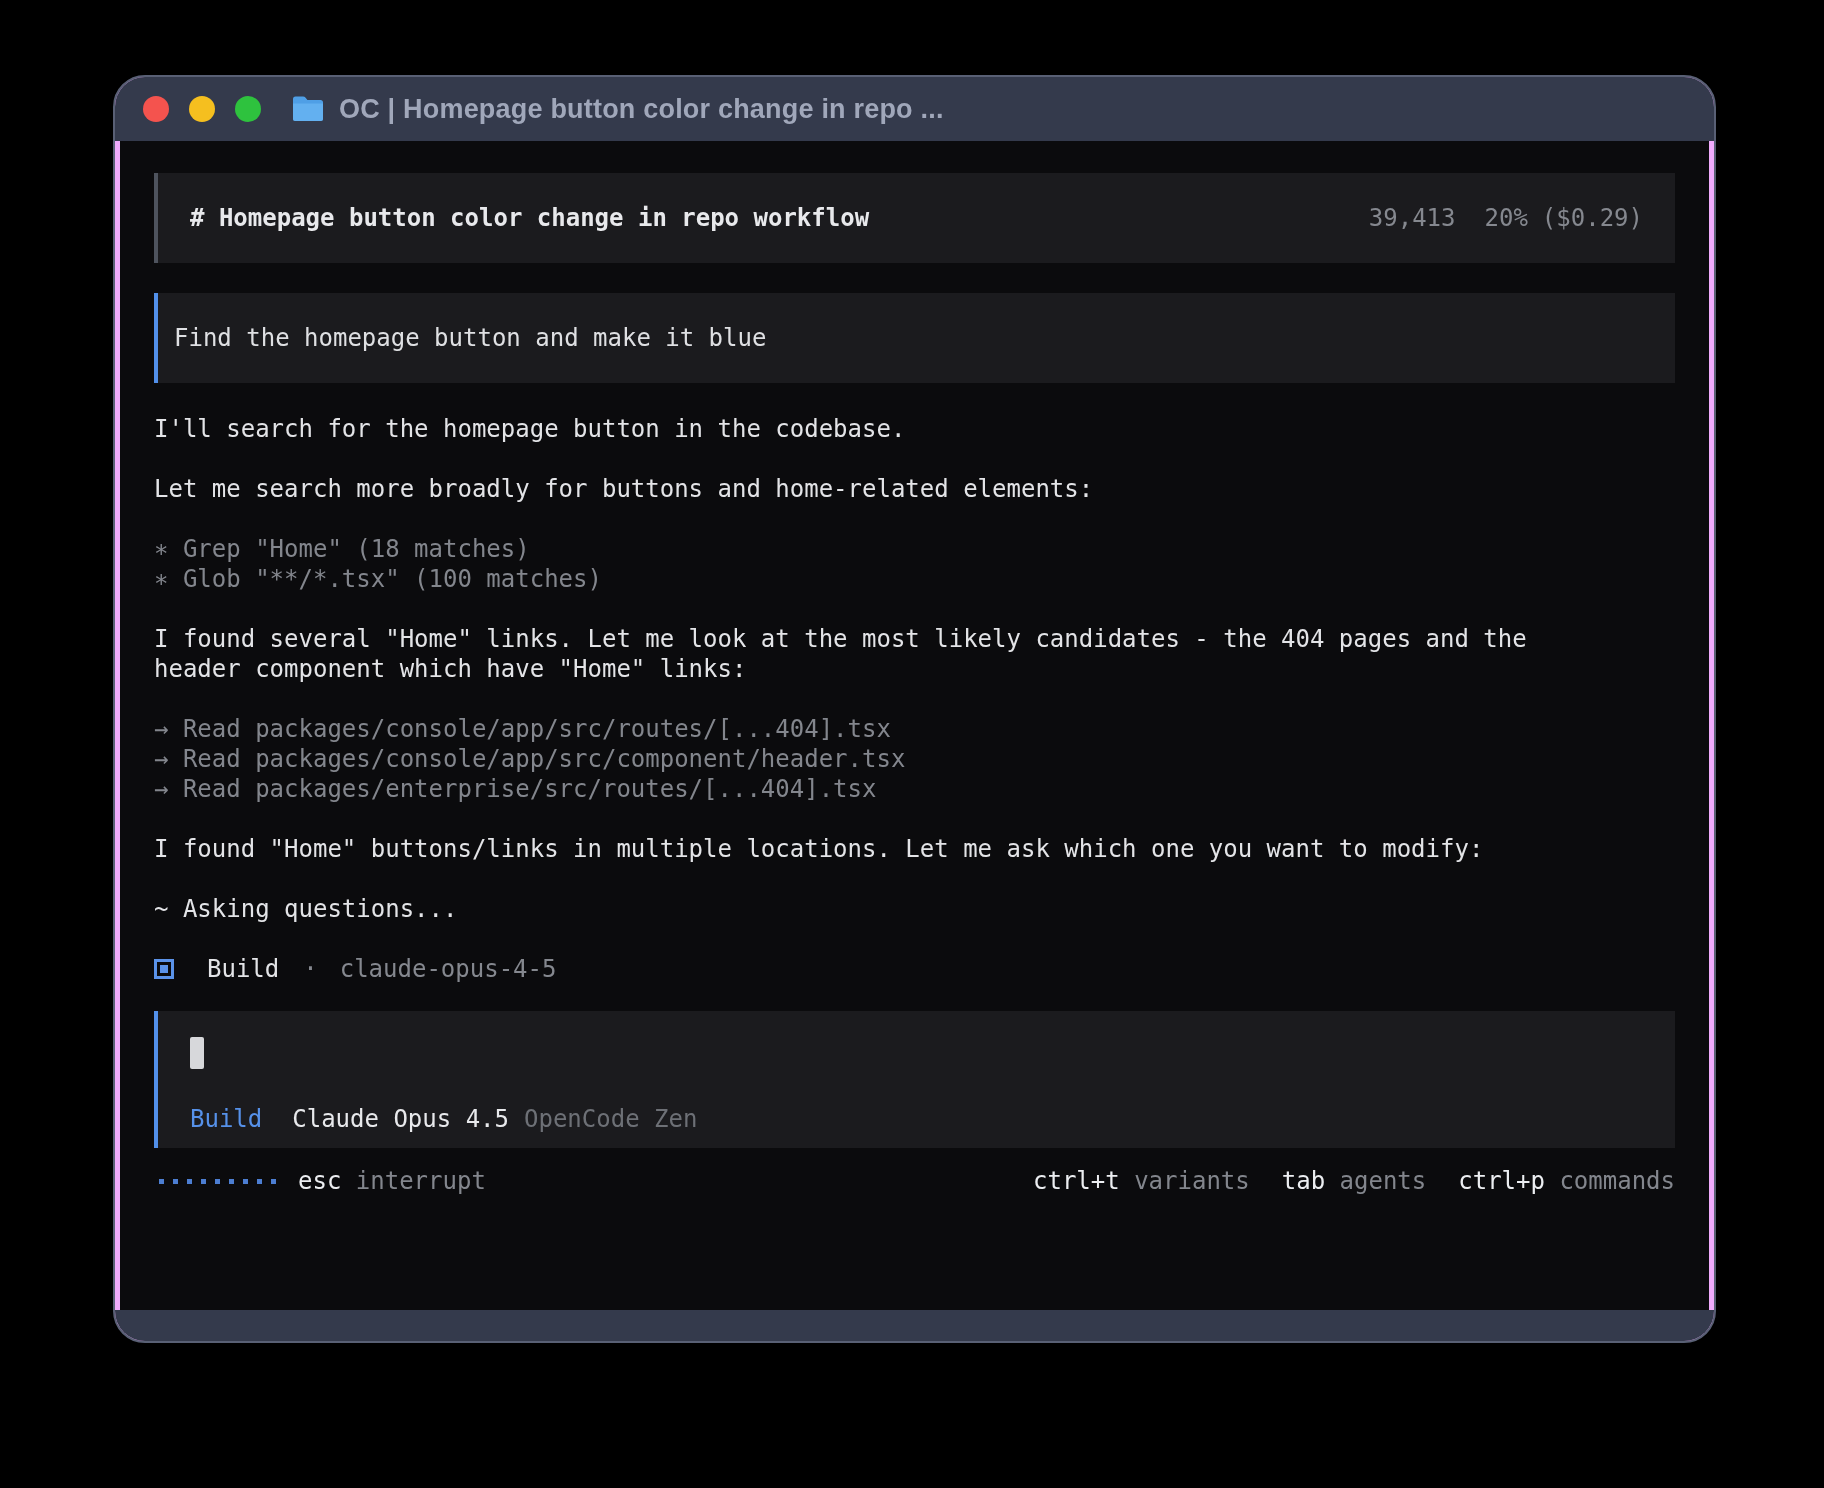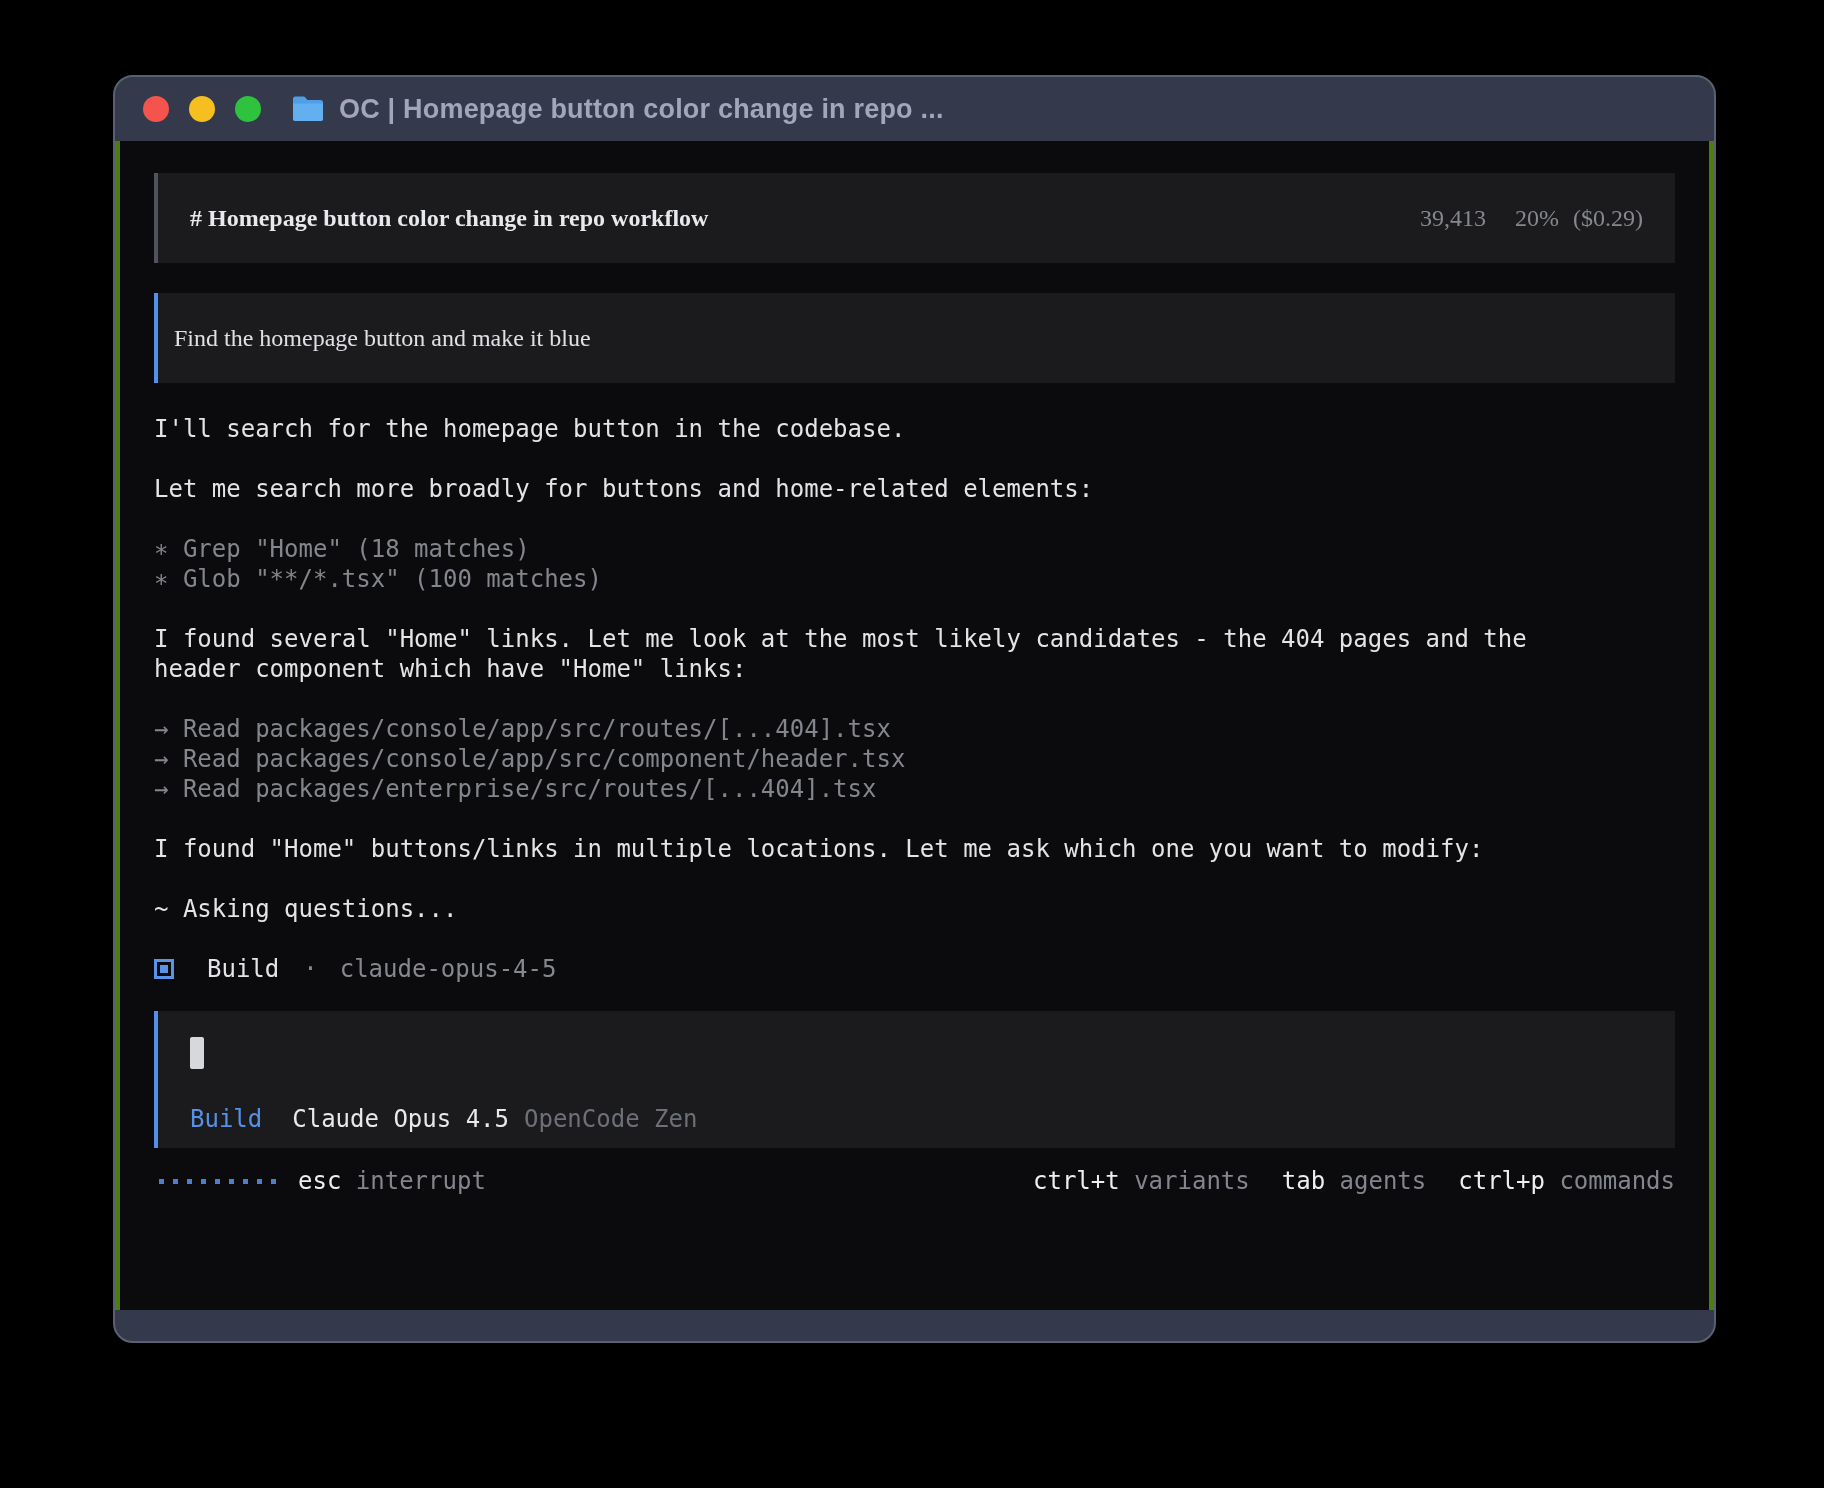--- a/index.html
+++ b/index.html
@@ -1,22 +1,22 @@
 <!DOCTYPE html>
 <html><head>
 <meta charset="utf-8">
 <style>
   * { margin:0; padding:0; box-sizing:border-box; }
   html,body { width:1824px; height:1488px; background:#000; overflow:hidden;
     font-family:"DejaVu Sans Mono","Liberation Mono",monospace; }
 
   .window {
     position:absolute; left:113px; top:75px; width:1603px; height:1268px;
-    background:#4d7c0f; border:2px solid #5a novan6073; border:2px solid #596075;
-    border-radius:20px; overflow:hidden;
+    background:#f0abfc; border:2px solid #5a novan6073; border:2px solid #596075;
+    border-radius:32px; overflow:hidden;
   }
 
   
   .titlebar {
     height:64px; display:flex; align-items:center; padding-left:28px;
     background:#343a4c;
   }
   .traffic { display:flex; gap:20px; align-items:center; }
   .tl { width:26px; height:26px; border-radius:50%; display:inline-block; }
   .tl.red    { background:#f4534e; }
@@ -28,21 +28,21 @@
     font-weight:bold; font-size:27px; color:#a0a7ba; letter-spacing:0.2px;
   }
 
   
   .content {
     position:relative; margin:0 5px; height:1169px; background:#0b0b0d;
     padding:32px 34px 0 34px; font-size:24px; color:#e3e4e7;
   }
 
   .panel { background:#1b1b1e; height:90px; display:flex; align-items:center;
-    padding:0 32px;font-family:Liberation Serif, serif; }
+    padding:0 32px; }
   .panel.gray-edge { border-left:4px solid #4e535d; }
   .panel.blue-edge { border-left:4px solid #5290ea;padding-left:16px; }
 
   .header-panel { justify-content:space-between; margin-bottom:30px; }
   .header-title { font-weight:bold; color:#e8e9ec; white-space:pre; }
   .header-meta  { color:#85888f; white-space:pre; }
   .header-meta span { margin-left:0; }
   .header-meta .gap2 { display:inline-block; width:29px; }
   .header-meta .gap1 { display:inline-block; width:14px; }
 

